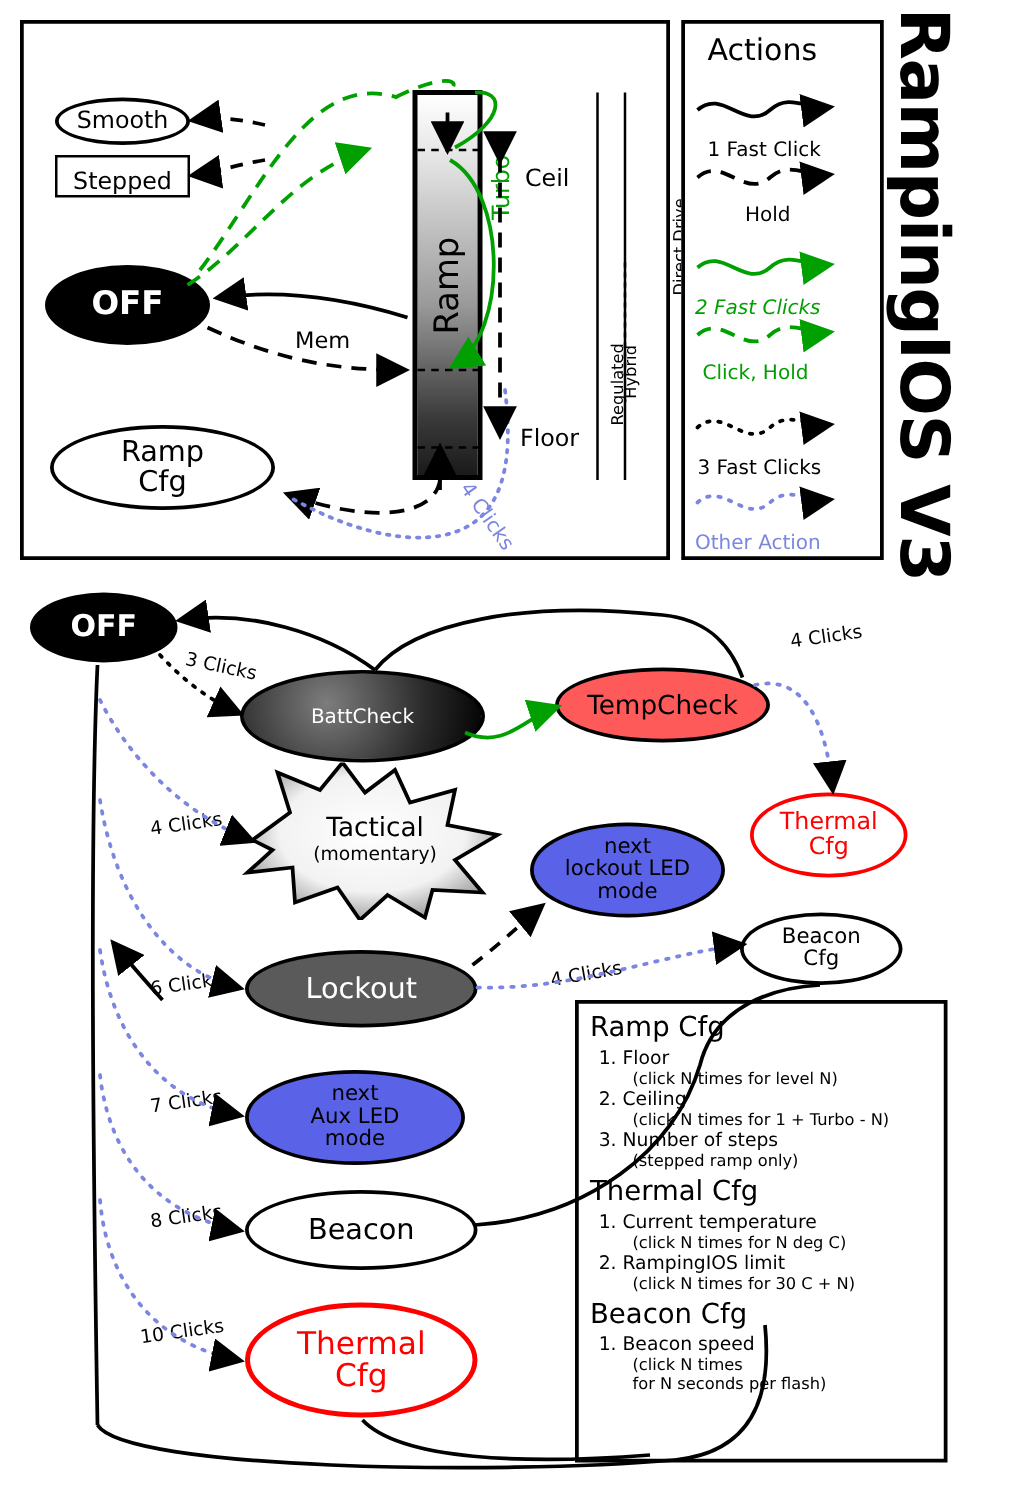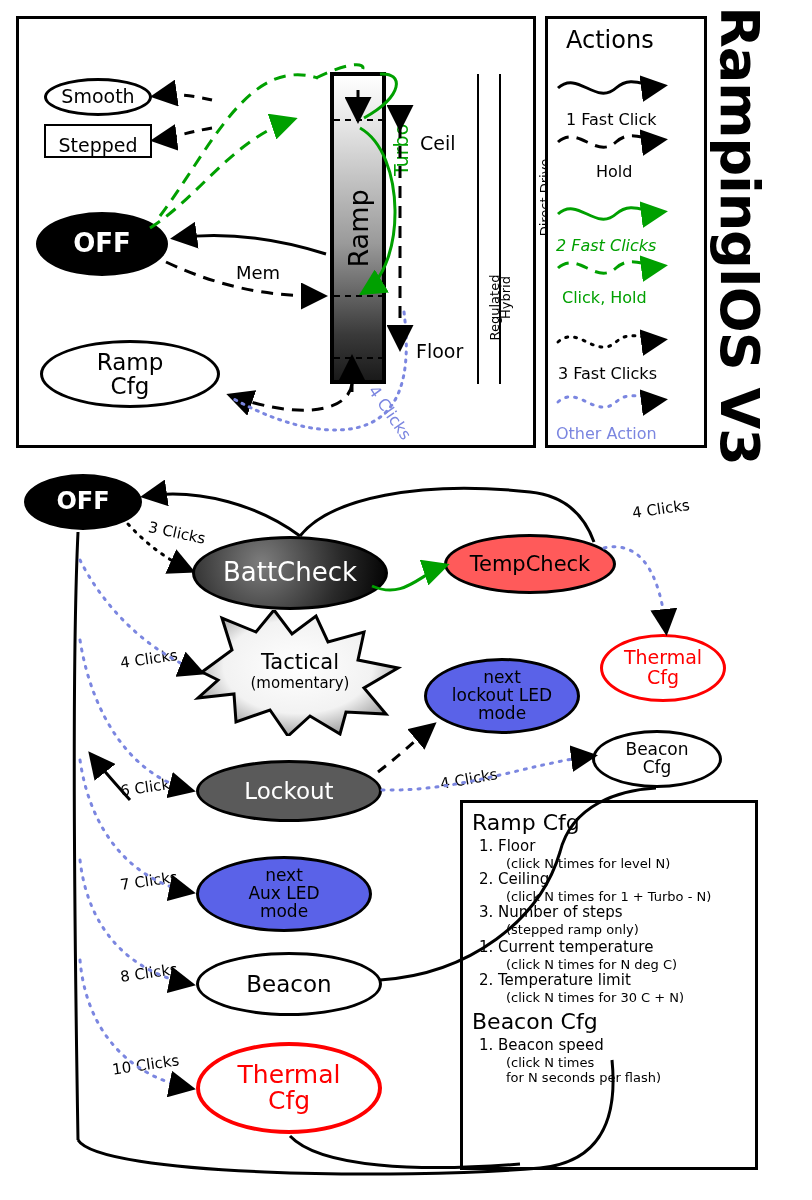--- a/index.html
+++ b/index.html
@@ -142,21 +142,21 @@
   <div class="lbl" style="left:596px;top:162px;font-size:16px;">Hold</div>
   <div class="lbl green" style="left:556px;top:236px;font-size:16px;font-style:italic;">2 Fast Clicks</div>
   <div class="lbl green" style="left:562px;top:288px;font-size:16px;">Click, Hold</div>
   <div class="lbl" style="left:558px;top:364px;font-size:16px;">3 Fast Clicks</div>
   <div class="lbl blue" style="left:556px;top:424px;font-size:16px;">Other Action</div>
 
   <div class="ellipse black" style="left:24px;top:474px;width:118px;height:56px;font-size:24px;">
     <span>OFF</span>
   </div>
 
-  <div class="ellipse" style="left:192px;top:536px;width:196px;height:74px;font-size:26px;background:radial-gradient(circle at 35% 35%,#7d7d7d 0%,#2a2a2a 60%,#000 100%);color:#fff;border:3px solid #000;text-align:center;">
+  <div class="ellipse" style="left:192px;top:536px;width:196px;height:74px;font-size:16px;background:radial-gradient(circle at 35% 35%,#7d7d7d 0%,#2a2a2a 60%,#000 100%);color:#fff;border:3px solid #000;text-align:center;">
     <span>BattCheck</span>
   </div>
 
   <div class="ellipse redfill" style="left:444px;top:534px;width:172px;height:60px;font-size:21px;">
     <span>TempCheck</span>
   </div>
 
   <div class="ellipse red-out" style="left:600px;top:634px;width:126px;height:68px;font-size:19px;flex-direction:column;">
     <span>Thermal</span>
     <span>Cfg</span>
@@ -230,27 +230,28 @@
       <li>
         <span>Ceiling</span>
         <span class="sub small">(click N times for 1 + Turbo - N)</span>
       </li>
       <li>
         <span>Number of steps</span>
         <span class="sub small">(stepped ramp only)</span>
       </li>
     </ol>
 
+    <h3>Thermal Cfg</h3>
     <ol>
       <li>
         <span>Current temperature</span>
         <span class="sub small">(click N times for N deg C)</span>
       </li>
       <li>
-        <span>Temperature limit</span>
+        <span>RampingIOS limit</span>
         <span class="sub small">(click N times for 30 C + N)</span>
       </li>
     </ol>
 
     <h3>Beacon Cfg</h3>
     <ol>
       <li>
         <span>Beacon speed</span>
         <span class="sub small" style="white-space:pre-line;">(click N times
  for N seconds per flash)</span>

